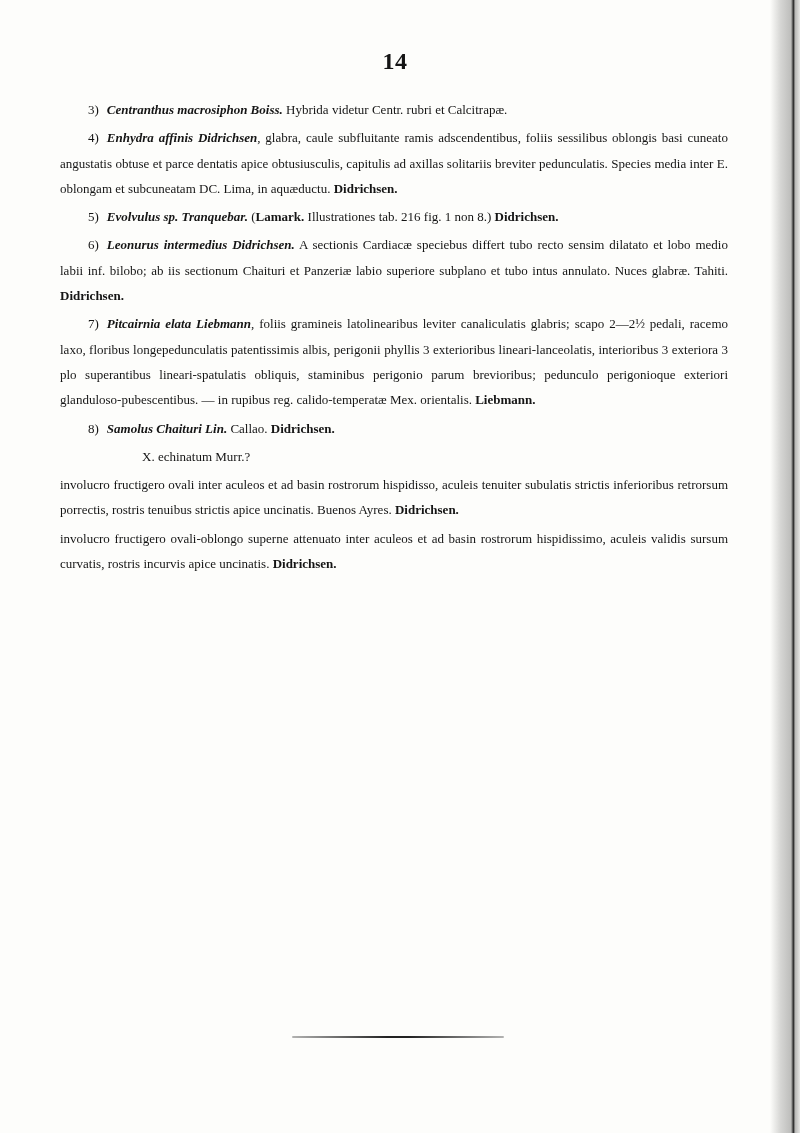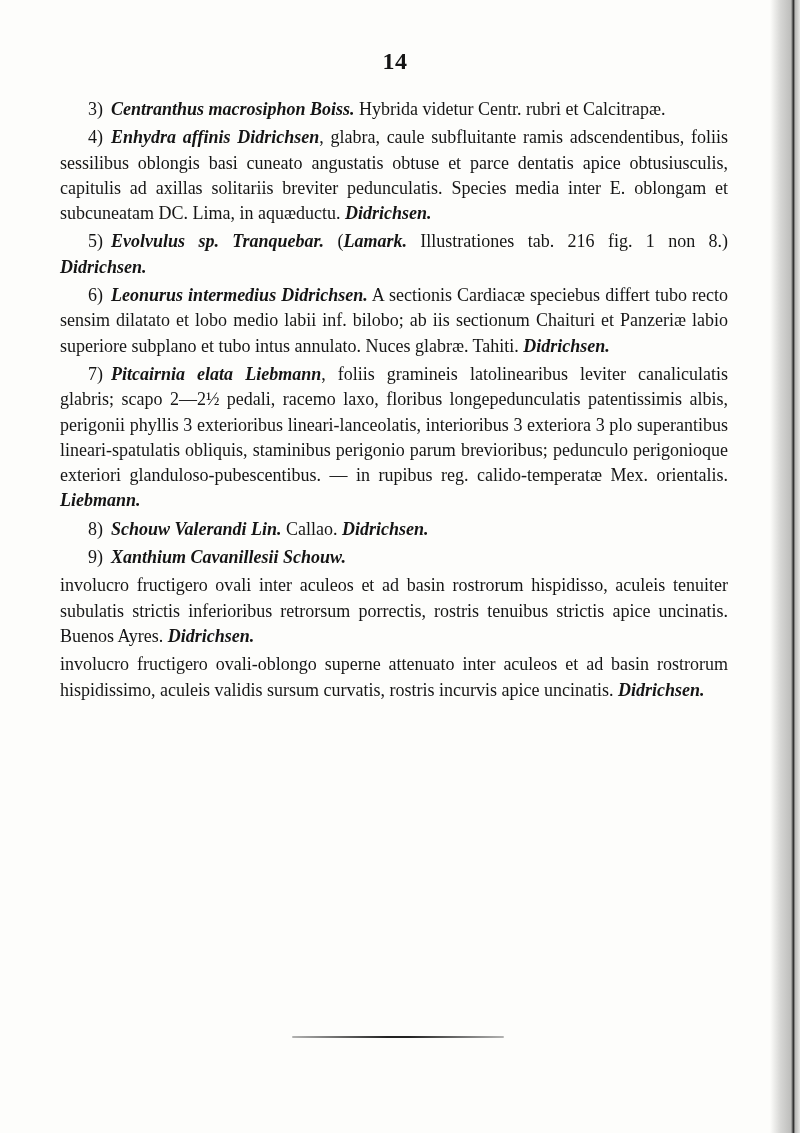--- a/index.html
+++ b/index.html
@@ -12,27 +12,27 @@
   .gutter {
     position: absolute; top: 0; right: 0; width: 30px; height: 1133px;
     background: linear-gradient(to right, rgba(255,255,255,0) 0%, #d6d6d4 35%, #bdbdbb 70%, #2a2a2a 78%, #b8b8b6 84%, #e6e6e4 100%);
   }
   .page-number {
     position: absolute; top: 48px; left: 0; width: 790px; text-align: center;
     font-size: 24px; font-weight: bold; letter-spacing: 0.5px;
   }
   .text-block {
     position: absolute; top: 97px; left: 60px; width: 668px;
-    font-size: 18px; line-height: 25.3px; text-align: justify;
+    font-size: 13px; line-height: 25.3px; text-align: justify;
   }
   .para { margin: 0 0 3px 0; }
   .indent { text-indent: 28px; }
   .entry-num { padding-right: 8px; }
   .sp { font-style: italic; font-weight: bold; }
-  .au { font-style: italic; font-weight: bold; }
+  .au { font-weight: bold; }
   .syn { padding-left: 82px; margin: 0 0 3px 0; }
   .rule {
     position: absolute; top: 1036px; left: 292px; width: 212px; height: 2px;
     background: linear-gradient(to right, rgba(40,40,40,0.35), #222 45%, #222 55%, rgba(40,40,40,0.35));
     border-radius: 1px;
   }
 </style>
 </head>
 <body>
 
@@ -56,26 +56,24 @@
 
   <p class="para indent">
     <span class="entry-num">6)</span><span class="sp">Leonurus intermedius Didrichsen.</span><span> A sectionis Cardiacæ speciebus differt tubo recto sensim dilatato et lobo medio labii inf. bilobo; ab iis sectionum Chaituri et Panzeriæ labio superiore subplano et tubo intus annulato. Nuces glabræ. Tahiti. </span><span class="au">Didrichsen.</span>
   </p>
 
   <p class="para indent">
     <span class="entry-num">7)</span><span class="sp">Pitcairnia elata Liebmann</span><span>, foliis gramineis latolinearibus leviter canaliculatis glabris; scapo 2—2½ pedali, racemo laxo, floribus longepedunculatis patentissimis albis, perigonii phyllis 3 exterioribus lineari-lanceolatis, interioribus 3 exteriora 3 plo superantibus lineari-spatulatis obliquis, staminibus perigonio parum brevioribus; pedunculo perigonioque exteriori glanduloso-pubescentibus. — in rupibus reg. calido-temperatæ Mex. orientalis. </span><span class="au">Liebmann.</span>
   </p>
 
   <p class="para indent">
-    <span class="entry-num">8)</span><span class="sp">Schouw Valerandi Lin.</span><span> Callao. </span><span class="au">Didrichsen.</span>
+    <span class="entry-num">8)</span><span class="sp">Samolus Chaituri Lin.</span><span> Callao. </span><span class="au">Didrichsen.</span>
   </p>
 
-  <p class="para indent">
-    <span class="entry-num">9)</span><span class="sp">Xanthium Cavanillesii Schouw.</span>
-  </p>
+  <p class="syn">X. echinatum Murr.?</p>
   <p class="para">
     <span>involucro fructigero ovali inter aculeos et ad basin rostrorum hispidisso, aculeis tenuiter subulatis strictis inferioribus retrorsum porrectis, rostris tenuibus strictis apice uncinatis. Buenos Ayres. </span><span class="au">Didrichsen.</span>
   </p>
 
   <p class="para">
     <span>involucro fructigero ovali-oblongo superne attenuato inter aculeos et ad basin rostrorum hispidissimo, aculeis validis sursum curvatis, rostris incurvis apice uncinatis. </span><span class="au">Didrichsen.</span>
   </p>
 
 </div>
 

